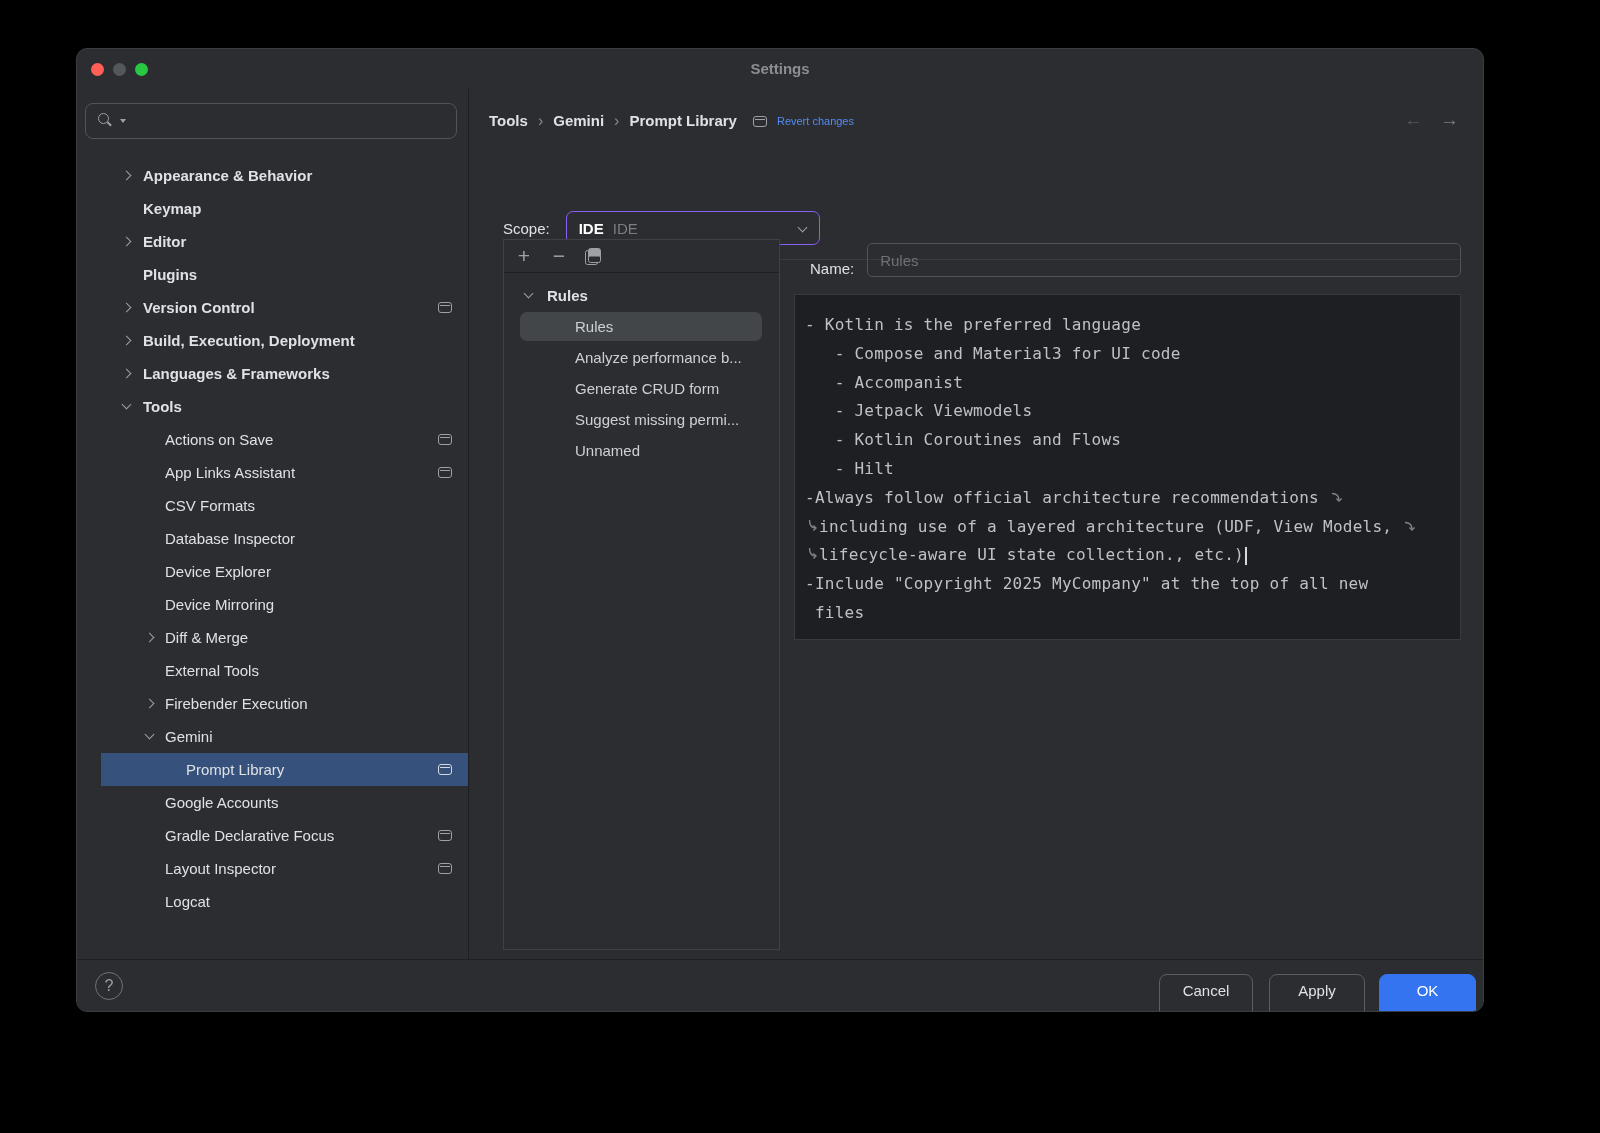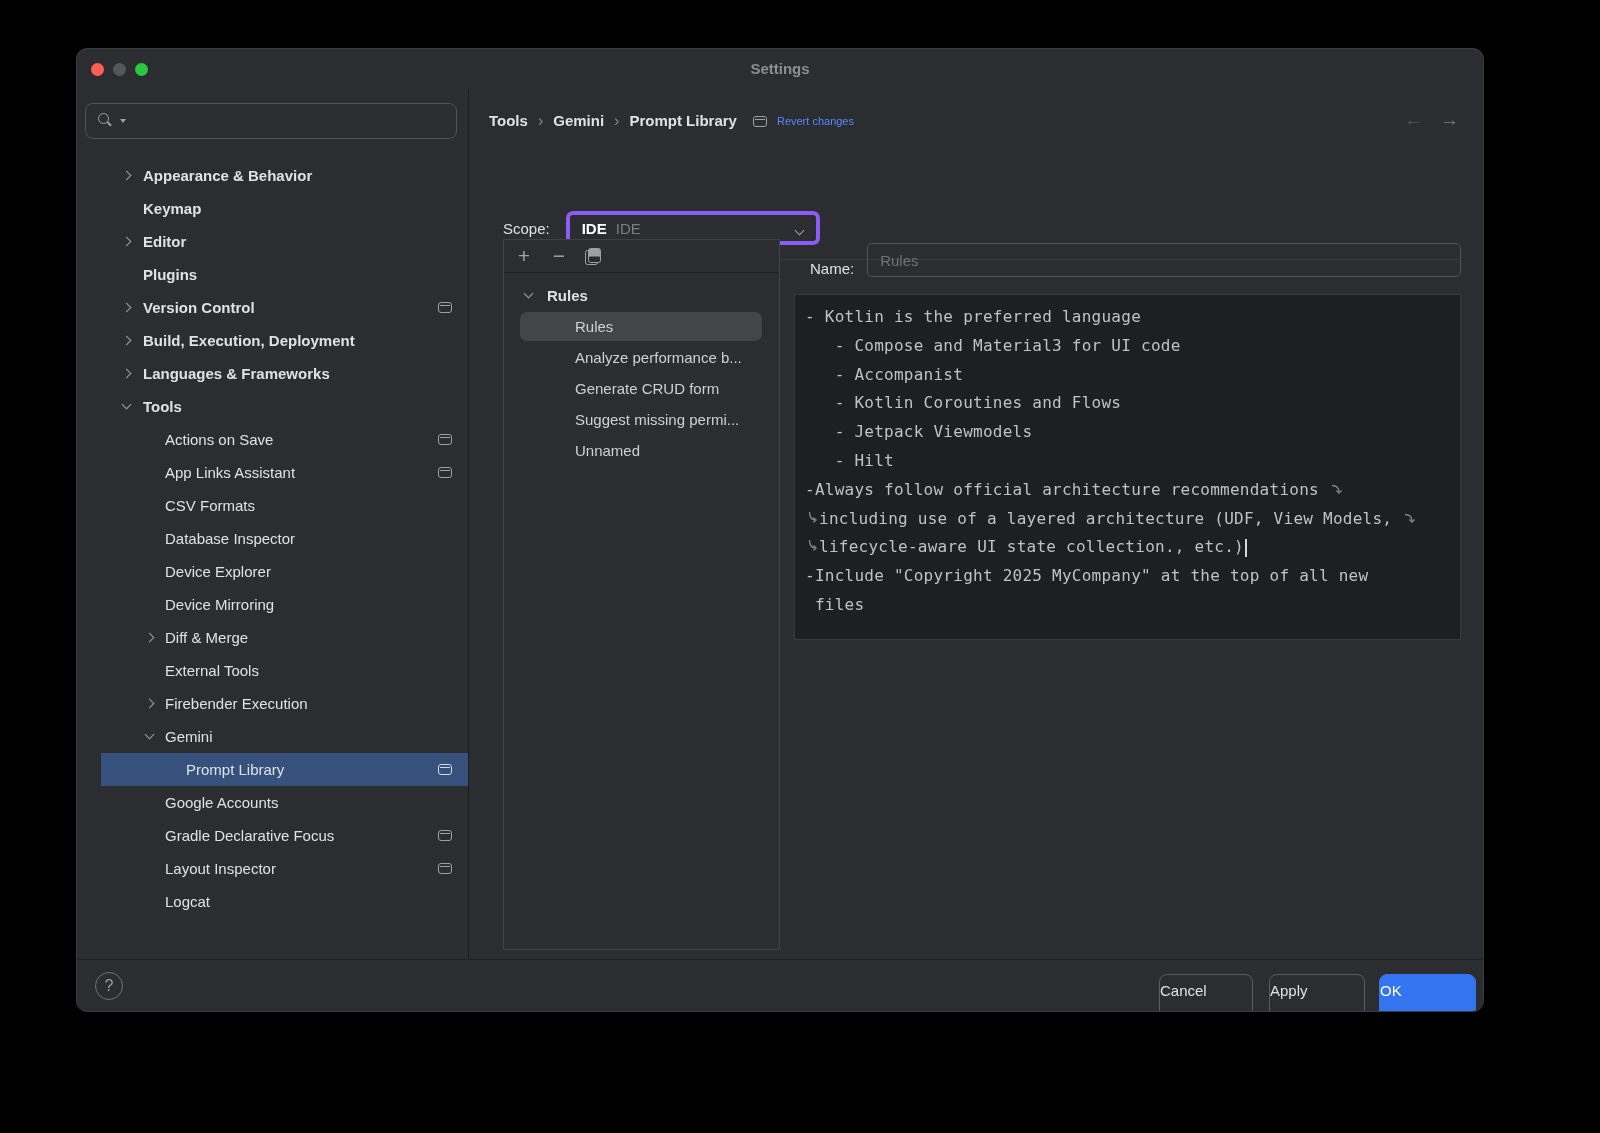--- a/index.html
+++ b/index.html
@@ -58,21 +58,21 @@
   .bc-sep { color:#85888d; font-weight:normal; font-size:16px; }
   .bc-badge { position:relative; width:14px; height:11px; border:1.4px solid #9da0a4; border-radius:3px; margin-left:6px;}
   .bc-badge::after { content:""; position:absolute; left:1px; right:1px; top:2px; height:1.4px; background:#9da0a4; }
   .revert { color:#548af7; font-weight:normal; font-size:11px; cursor:pointer; }
   .hist { position:absolute; top:20px; font-size:19px; }
   .hist.back { right:60px; color:#55585c; }
   .hist.fwd { right:24px; color:#7c7f84; }
 
   .scope-row { position:absolute; left:34px; top:122px; height:34px; display:flex; align-items:center; }
   .scope-label { color:#dfe1e5; font-size:15px; margin-right:16px; }
-  .scope-select { position:relative; width:254px; height:34px; border:4px solid #8b5cf6; border-radius:7px;
+  .scope-select { position:relative; width:254px; height:34px; border:1px solid #8b5cf6; border-radius:7px;
                   background:#2b2d30; display:flex; align-items:center; padding:0 12px; cursor:pointer; }
   .scope-bold { color:#ffffff; font-weight:bold; font-size:15px; margin-right:9px; }
   .scope-sec { color:#797d84; font-size:15px; }
   .scope-chev { position:absolute; right:13px; top:12px; width:7px; height:7px;
                 border-right:1.6px solid #9da0a4; border-bottom:1.6px solid #9da0a4; transform:rotate(45deg); }
   .hr1 { position:absolute; left:34px; right:24px; top:170px; height:1px; background:#3a3d40; }
 
   
   .plist { position:absolute; left:34px; top:150px; width:277px; height:711px;
            border:1px solid #3f4245; background:#2b2d30; }
@@ -96,32 +96,32 @@
                                      background:#434649; border-radius:7px; }
   .tree-row.child.selected span { position:relative; }
 
   
   .name-row { position:absolute; left:341px; top:154px; height:34px; display:flex; align-items:flex-end; }
   .name-label { color:#dfe1e5; font-size:15px; margin-right:13px; }
   .name-input { width:594px; height:34px; border:1px solid #50535a; border-radius:5px; background:transparent;
                 color:#6e7177; font-size:15px; padding:0 12px; outline:none;
                 font-family:"Liberation Sans",sans-serif; }
   .editor { position:absolute; left:325px; top:205px; width:667px; height:346px;
-            background:#1e1f22; border:1px solid #383b3e; padding:8px 0 0 10px;
+            background:#1e1f22; border:1px solid #383b3e; padding:16px 0 0 10px;
             font-family:"DejaVu Sans Mono","Liberation Mono",monospace; font-size:16px;
             letter-spacing:0.25px; color:#bfc1c7; overflow:hidden; cursor:text; }
   .ed-line { height:28.8px; line-height:28.8px; white-space:pre; }
   .wrapm { display:inline-block; vertical-align:middle; margin:0 2px; }
   .caret { display:inline-block; width:1.6px; height:18px; background:#d6d8dd; vertical-align:middle; margin-left:1px; }
 
   
   .footer { position:absolute; left:0; right:0; bottom:0; height:52px; border-top:1px solid #1e1f22; background:#2b2d30; }
   .help { position:absolute; left:18px; top:12px; width:28px; height:28px; border:1.6px solid #6f7277;
           border-radius:50%; color:#9da0a4; font-size:16px; text-align:center; line-height:25px; cursor:pointer; }
-  .btn { position:absolute; top:14px; height:50px; border-radius:8px; font-size:15px; 
+  .btn { position:absolute; top:14px; height:50px; border-radius:8px; font-size:15px; text-align:center;
          line-height:32px; cursor:pointer; }
   .btn.ghost { border:1px solid #5a5d63; color:#dfe1e5; background:transparent; }
   .btn-cancel { left:1082px; width:94px; }
   .btn-apply { left:1192px; width:96px; }
   .btn-ok { left:1302px; width:97px; background:#3574f0; color:#fff; border:1px solid #3574f0; }
 </style>
 </head>
 <body>
 
 <div class="window">
@@ -209,22 +209,22 @@
 
     <div class="name-row">
       <span class="name-label">Name:</span>
       <input class="name-input" value="Rules" style="">
     </div>
 
     <div class="editor">
       <div class="ed-line"><span>- Kotlin is the preferred language</span></div>
       <div class="ed-line"><span>   - Compose and Material3 for UI code</span></div>
       <div class="ed-line"><span>   - Accompanist</span></div>
+      <div class="ed-line"><span>   - Jetpack Viewmodels</span></div>
       <div class="ed-line"><span>   - Kotlin Coroutines and Flows</span></div>
-      <div class="ed-line"><span>   - Jetpack Viewmodels</span></div>
       <div class="ed-line"><span>   - Hilt</span></div>
       <div class="ed-line"><span>-Always follow official architecture recommendations </span><span class="wrapm"><svg width="11" height="13" viewBox="0 0 11 13">
               <path d="M1 3.5 C5.5 3.5 8 5.5 8 10.5" fill="none" stroke="#7e8187" stroke-width="1.4"></path>
               <path d="M5.4 8.4 L8 11 L10.6 8.4" fill="none" stroke="#7e8187" stroke-width="1.4"></path>
             </svg></span></div>
       <div class="ed-line"><span class="wrapm"><svg width="10" height="13" viewBox="0 0 10 13">
               <path d="M2.5 1 C2.5 6 4.5 9 9 9" fill="none" stroke="#7e8187" stroke-width="1.4"></path>
               <path d="M6.4 6.4 L9 9 L6.4 11.6" fill="none" stroke="#7e8187" stroke-width="1.4"></path>
             </svg></span><span>including use of a layered architecture (UDF, View Models, </span><span class="wrapm"><svg width="11" height="13" viewBox="0 0 11 13">
               <path d="M1 3.5 C5.5 3.5 8 5.5 8 10.5" fill="none" stroke="#7e8187" stroke-width="1.4"></path>

